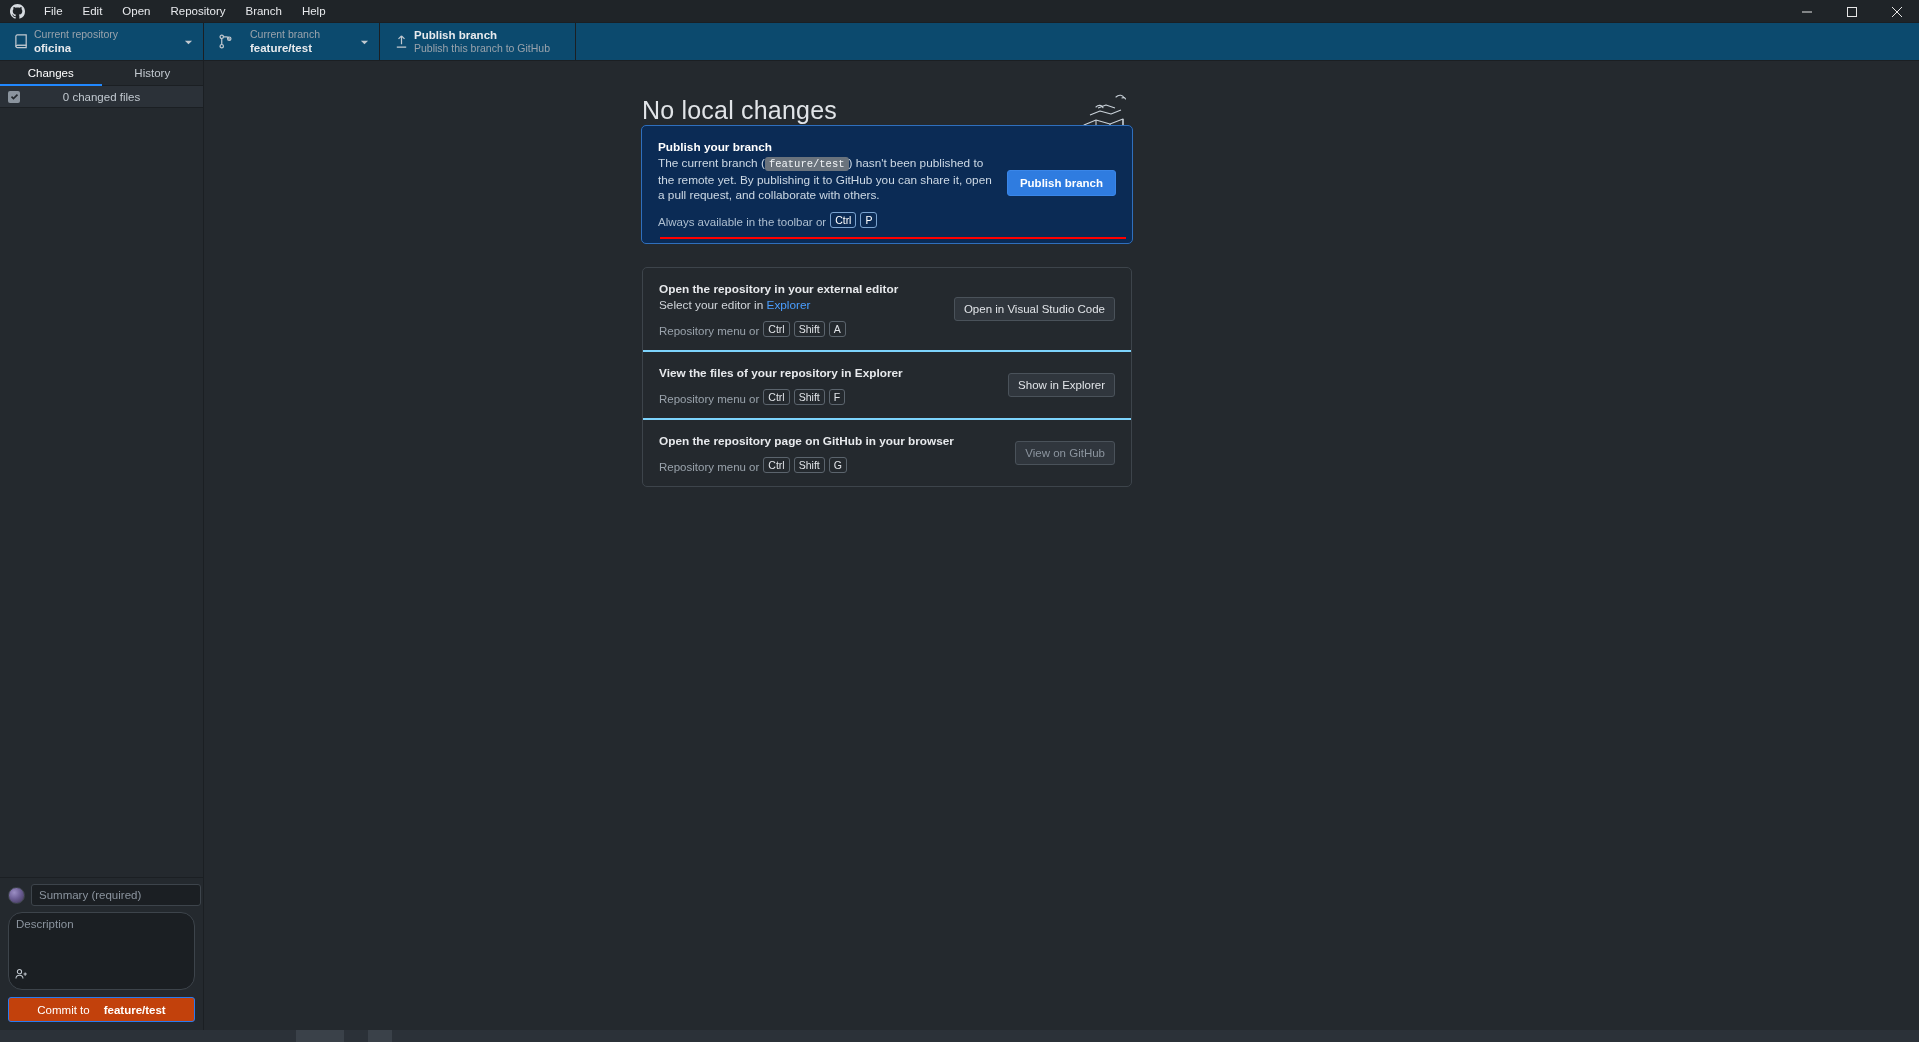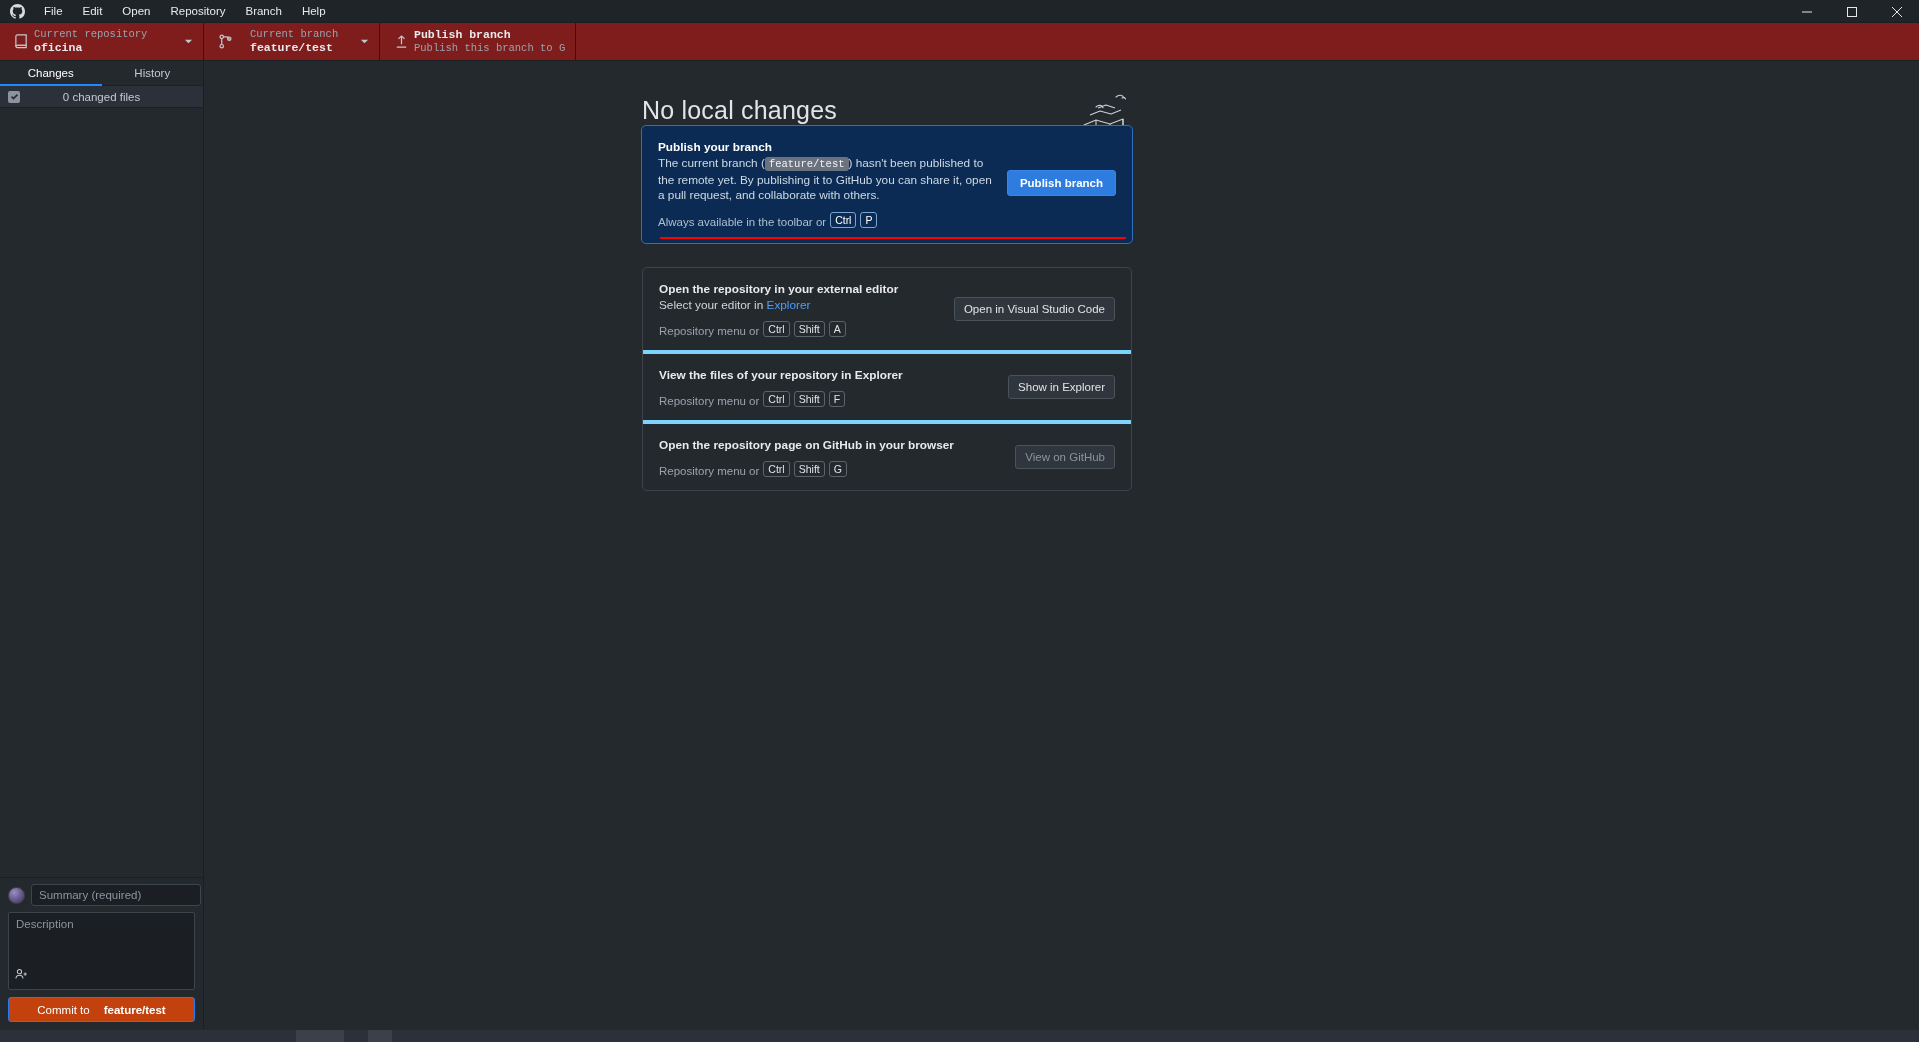--- a/index.html
+++ b/index.html
@@ -28,21 +28,21 @@
     white-space: nowrap; cursor: default;
   }
   .win-controls { position: absolute; right: 0; top: 0; height: 23px; display: flex; }
   .win-btn {
     width: 45px; height: 23px; display: flex; align-items: center; justify-content: center;
     color: #e6e6e6;
   }
   .win-btn svg { width: 10px; height: 10px; }
 
   
-  .toolbar { height: 38px; display: flex; background: #7f1d1d; border-bottom: 1px solid #1b1f23; font-family: Liberation Mono, monospace; }
+  .toolbar { height: 38px; display: flex; background: #0c4a6e; border-bottom: 1px solid #1b1f23; }
   .tb-cell {
     display: flex; align-items: center; height: 100%;
     border-right: 1px solid #1b1f23; position: relative;
     padding: 0 10px;
   }
   .tb-repo { width: 204px; }
   .tb-branch { width: 176px; gap: 12px; }
   .tb-publish { width: 196px; }
   .tb-icon { width: 22px; display: flex; align-items: center; justify-content: center; flex: 0 0 22px; }
   .tb-icon svg { width: 15px; height: 15px; stroke: #c2c9d0; fill: none; stroke-width: 1.3; }
@@ -89,21 +89,21 @@
     width: 17px; height: 17px; border-radius: 50%; flex: 0 0 17px;
     background: radial-gradient(circle at 35% 30%, #9b8ec4 0%, #6d5f96 45%, #3b3350 100%);
     border: 1px solid #3d444b;
   }
   .summary-input {
     flex: 1; height: 22px; background: #1b1f23; border: 1px solid #3d444b; border-radius: 3px;
     color: #d6dbe0; font-size: 11.5px; padding: 0 7px; font-family: "Liberation Sans", sans-serif;
   }
   .summary-input::placeholder { color: #8b949e; }
   .desc-box {
-    position: relative; background: #1b1f23; border: 1px solid #3d444b; border-radius: 2px;
+    position: relative; background: #1b1f23; border: 1px solid #3d444b; border-radius: 14px;
     height: 78px; padding: 5px 7px;
   }
   .desc-text { font-size: 11.5px; color: #8b949e; }
   .coauthor { position: absolute; left: 6px; bottom: 4px; }
   .coauthor svg { width: 13px; height: 13px; stroke: #c2c9d0; fill: none; stroke-width: 1.3; }
   .commit-btn {
     margin-top: 7px; height: 25px; width: 100%;
     background: #c2410c; border: 1px solid #2a7aef; border-radius: 3px;
     color: #ffffff; font-size: 11.5px; display: flex; align-items: center; justify-content: center;
     gap: 14px; cursor: default;
@@ -113,21 +113,21 @@
   
   .content { width: 490px; margin-left: 438px; padding-top: 33px; position: relative; }
   .no-changes-h {
     font-size: 25px; font-weight: normal; color: #e1e4e8; letter-spacing: .2px; line-height: 32px;
   }
   .no-changes-p { font-size: 11.8px; color: #d1d5da; line-height: 16px; margin-top: 9px; width: 410px; }
 
   .blankslate-img { position: absolute; right: -6px; top: 22px; width: 62px; height: 62px; }
 
   .cards { margin-top: 24px; border: 1px solid #3d444b; border-radius: 5px; overflow: hidden; }
-  .card { padding: 13px 16px; display: flex; align-items: flex-start; border-bottom: 4px solid #7dd3fc; position: relative; }
+  .card { padding: 13px 16px; display: flex; align-items: flex-start; border-bottom: 2px solid #7dd3fc; position: relative; }
   .card:last-child { border-bottom: none; }
   .card-left { flex: 1; padding-right: 12px; }
   .card-title { font-size: 11.8px; font-weight: bold; color: #e8eaed; line-height: 16px; }
   .card-desc { font-size: 11.8px; color: #d1d5da; line-height: 15.5px; margin-top: 1px; }
   .card-foot { font-size: 11.5px; color: #9aa3ac; margin-top: 8px; display: flex; align-items: flex-end; flex-wrap: wrap; gap: 4px; }
 
   .card.primary {
     background: #0b2b55; border: 1px solid #2f6fbd; border-radius: 5px;
     margin: -1px; padding: 13px 16px 15px;
   }

